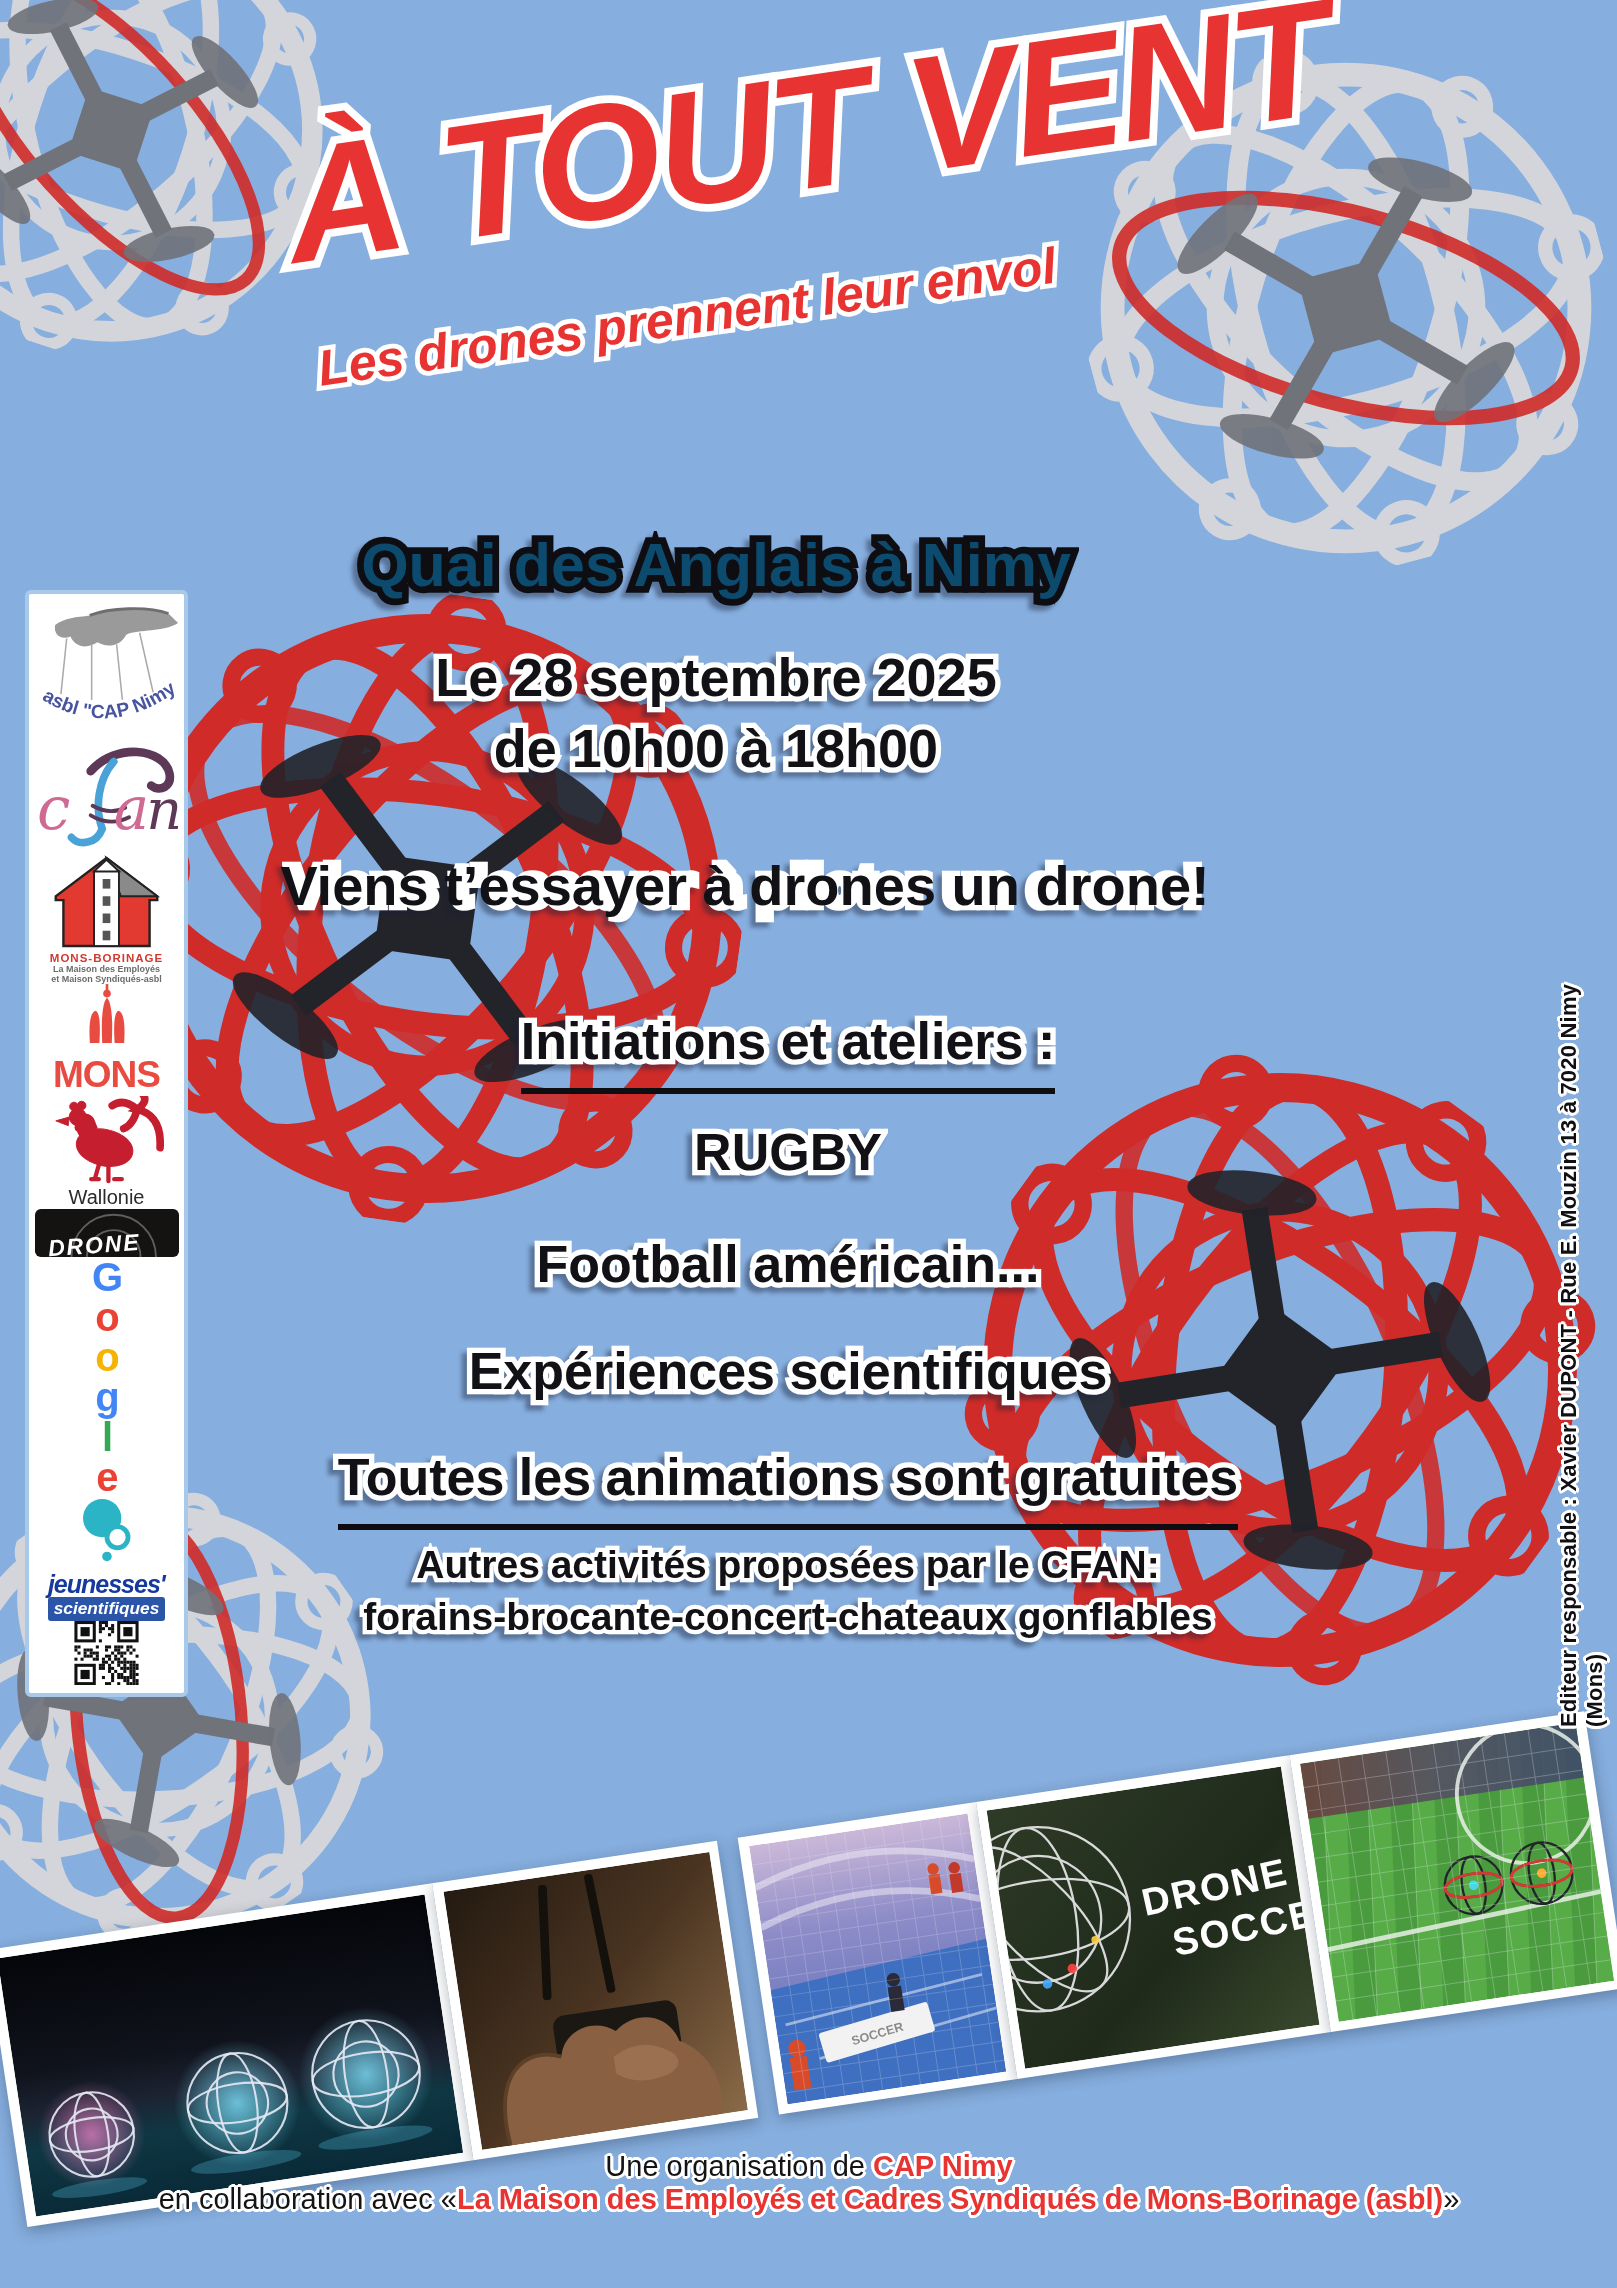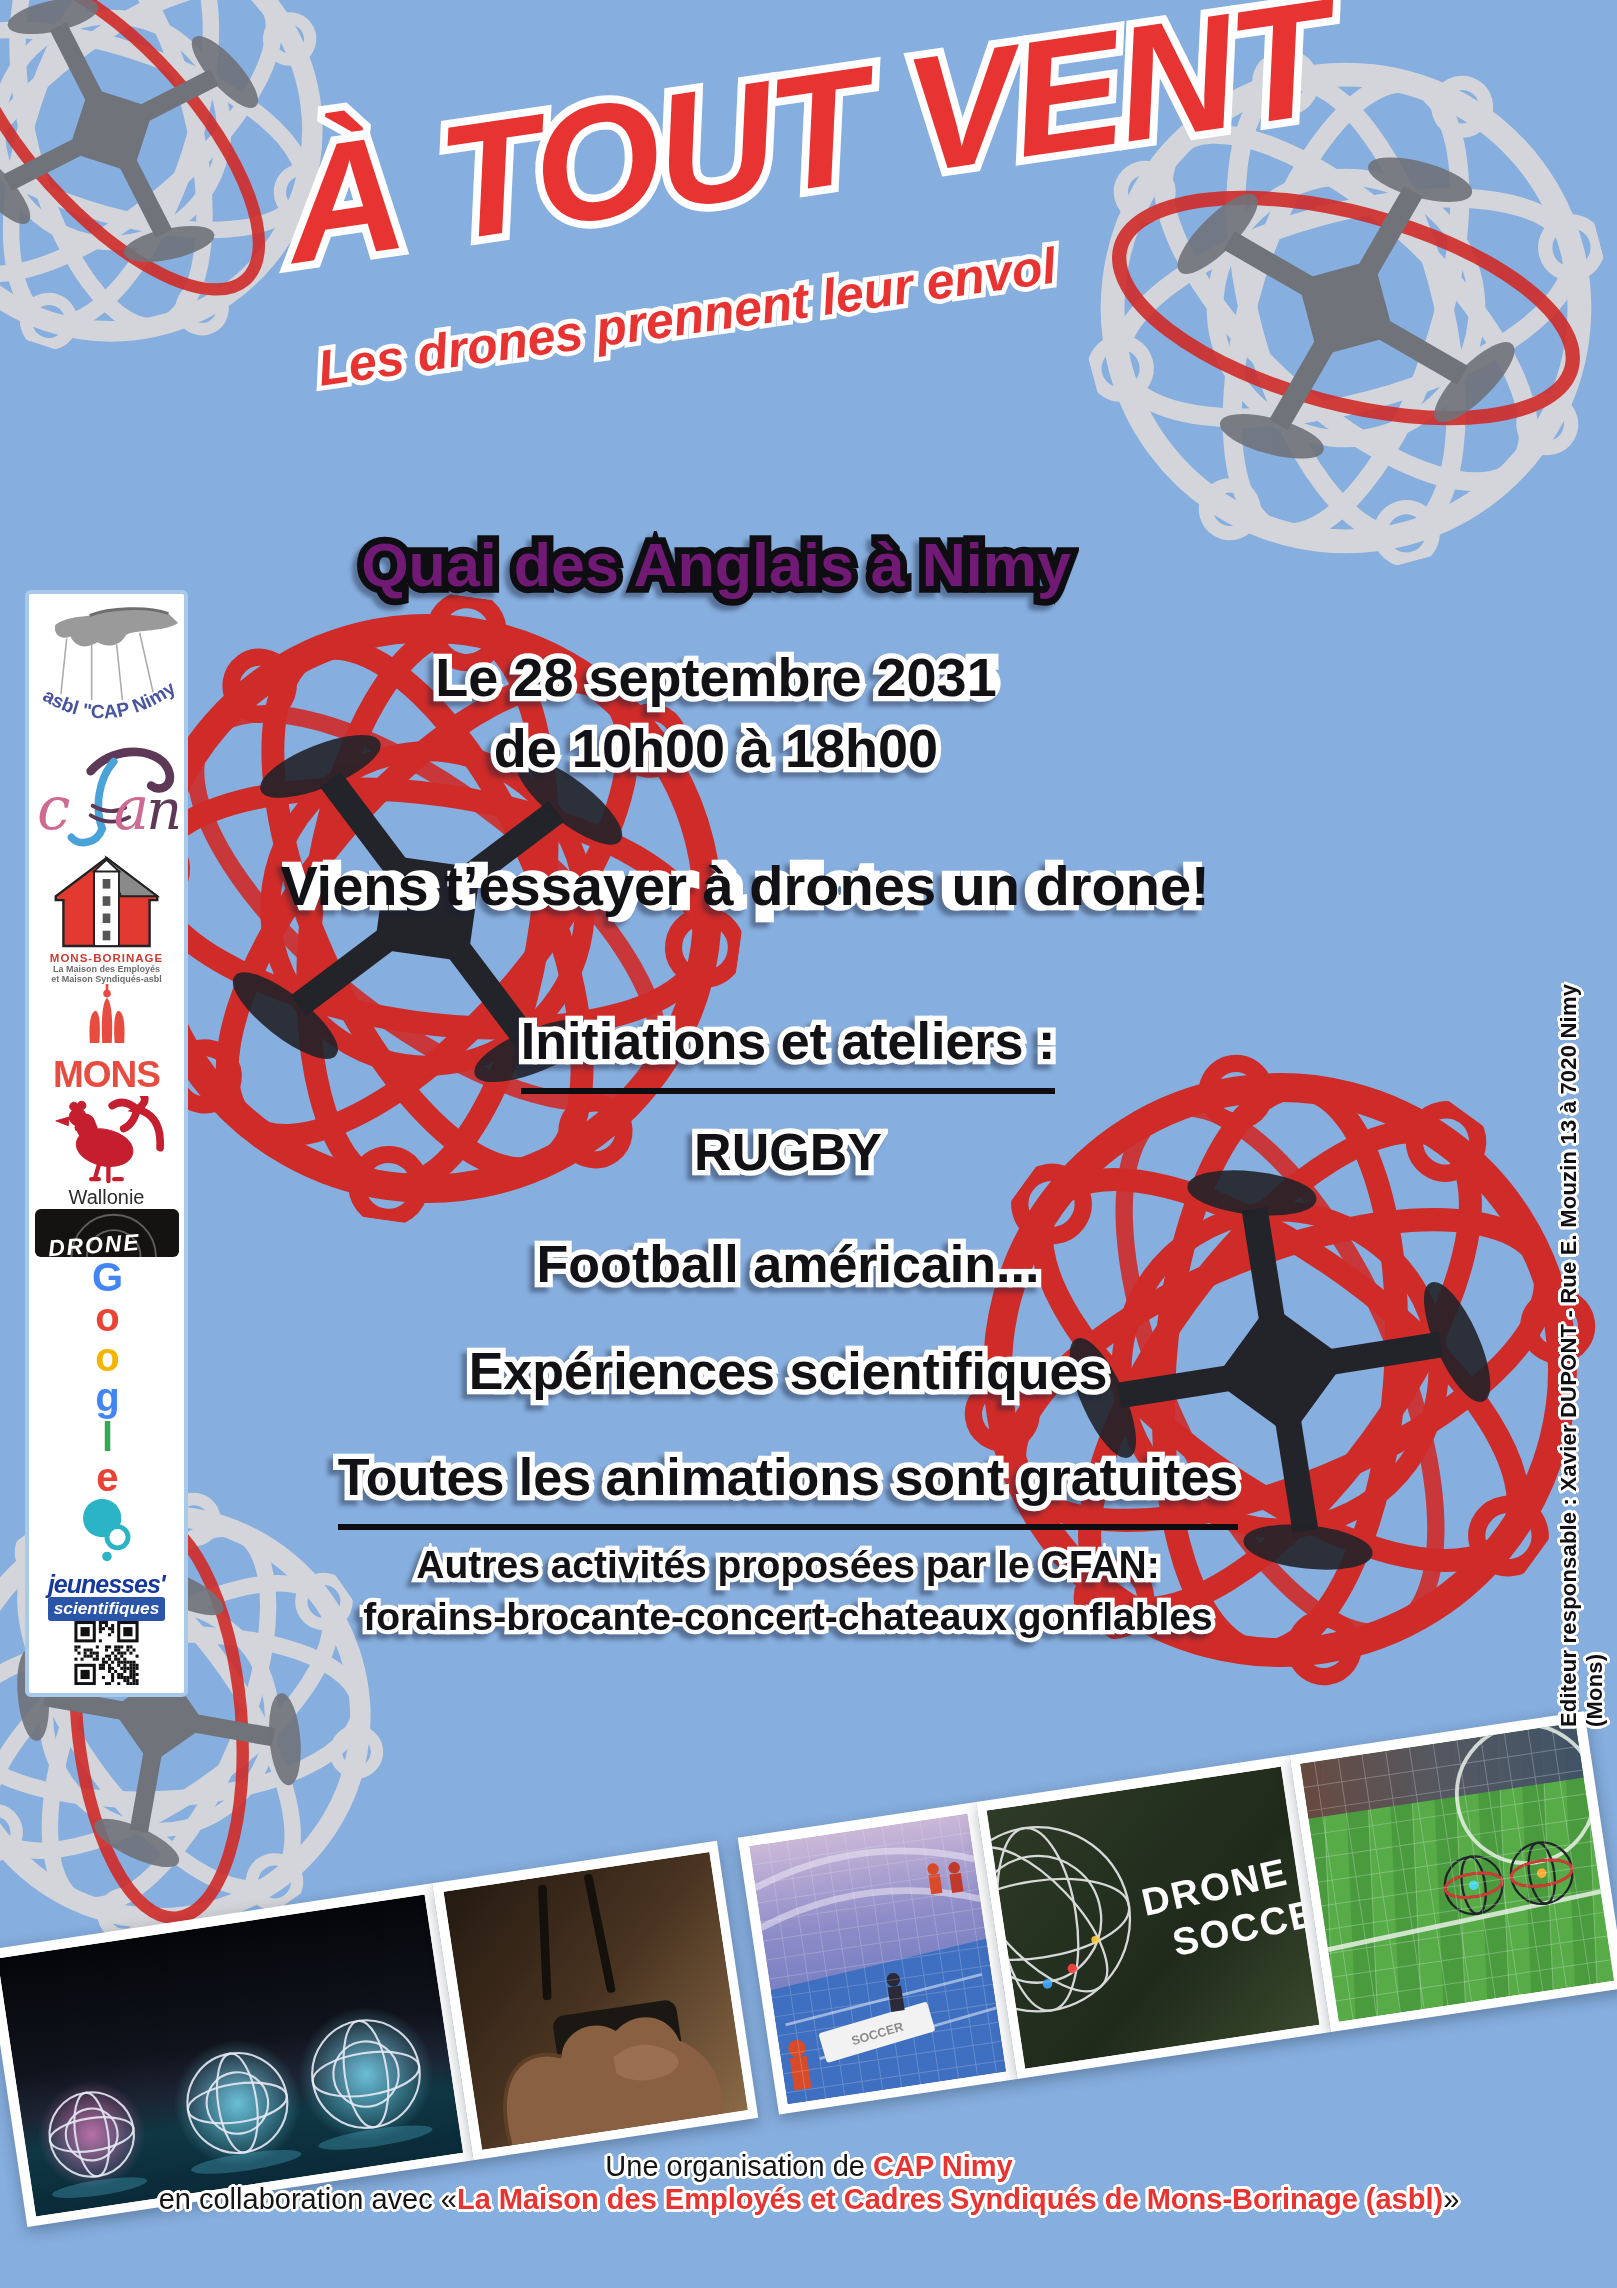--- a/index.html
+++ b/index.html
@@ -20,21 +20,21 @@
   .title-wrap{position:absolute;left:163px;top:50px;width:1287px;text-align:center;
               transform:rotate(-8.3deg);z-index:6;}
   .title{font-size:163px;font-style:italic;color:#e73331;--sw:15.4px;letter-spacing:-2.9px;line-height:1;}
   .subtitle-wrap{position:absolute;left:226px;top:288px;width:922px;text-align:center;
                  transform:rotate(-8deg);z-index:6;}
   .subtitle{font-size:50px;font-style:italic;color:#e73331;--sw:9.6px;}
 
   
   .tl{position:absolute;left:0;right:42px;text-align:center;z-index:6;}
   .shift{margin-right:144px;}
-  .loc{font-size:61px;color:#701a75;--sc:#0e0e12;--sw:13.4px;}
+  .loc{font-size:61px;color:#0c4a6e;--sc:#0e0e12;--sw:13.4px;}
   .date{font-size:54px;color:#121216;--sw:10.6px;}
   .headline{font-size:56px;color:#121216;--sw:10.6px;}
   .body54{font-size:52px;color:#121216;--sw:10.6px;}
   .body41{font-size:39px;color:#121216;--sw:8.6px;}
   .ul{border-bottom:6.7px solid #0e0e12;padding-bottom:17px;}
 
   
   .sidebar{position:absolute;left:25px;top:590px;width:163px;height:1107px;background:#fff;
            border:4.8px solid #a9c9ea;border-radius:5.8px;z-index:5;display:flex;
            flex-direction:column;align-items:center;justify-content:space-between;
@@ -135,21 +135,21 @@
     <span class="ol title" data-text="À TOUT VENT">À TOUT VENT</span>
   </div>
   <div class="subtitle-wrap">
     <span class="ol subtitle" data-text="Les drones prennent leur envol">Les drones prennent leur envol</span>
   </div>
 
   <div class="tl shift" style="top:530px">
     <span class="ol loc dksh" data-text="Quai des Anglais à Nimy">Quai des Anglais à Nimy</span>
   </div>
   <div class="tl shift" style="top:646px">
-    <span class="ol date dksh" data-text="Le 28 septembre 2025">Le 28 septembre 2031</span>
+    <span class="ol date dksh" data-text="Le 28 septembre 2025">Le 28 septembre 2025</span>
   </div>
   <div class="tl shift" style="top:717px">
     <span class="ol date dksh" data-text="de 10h00 à 18h00">de 10h00 à 18h00</span>
   </div>
   <div class="tl" style="top:853px;margin-right:86px">
     <span class="ol headline dksh" data-text="Viens t’essayer à piloter un drone!">Viens t’essayer à drones un drone!</span>
   </div>
   <div class="tl" style="top:1011px">
     <span class="ol body54 dksh ul" data-text="Initiations et ateliers :">Initiations et ateliers :</span>
   </div>

